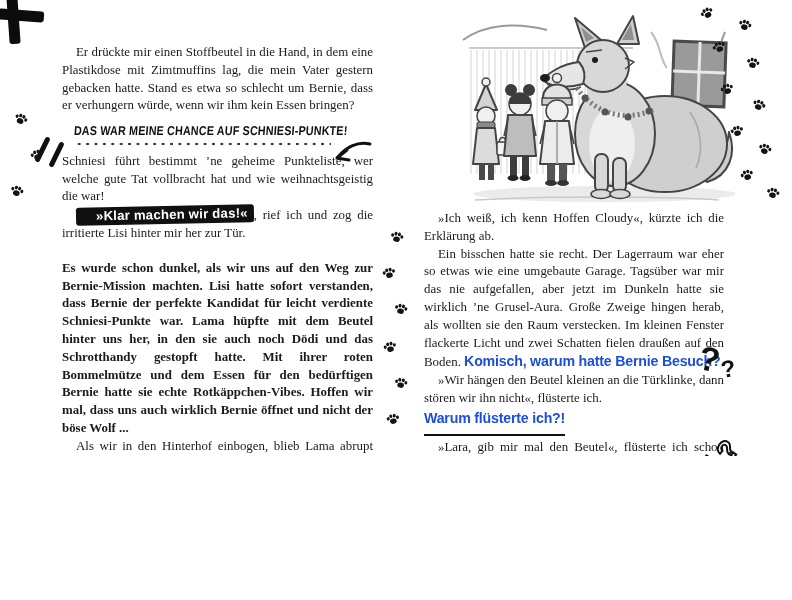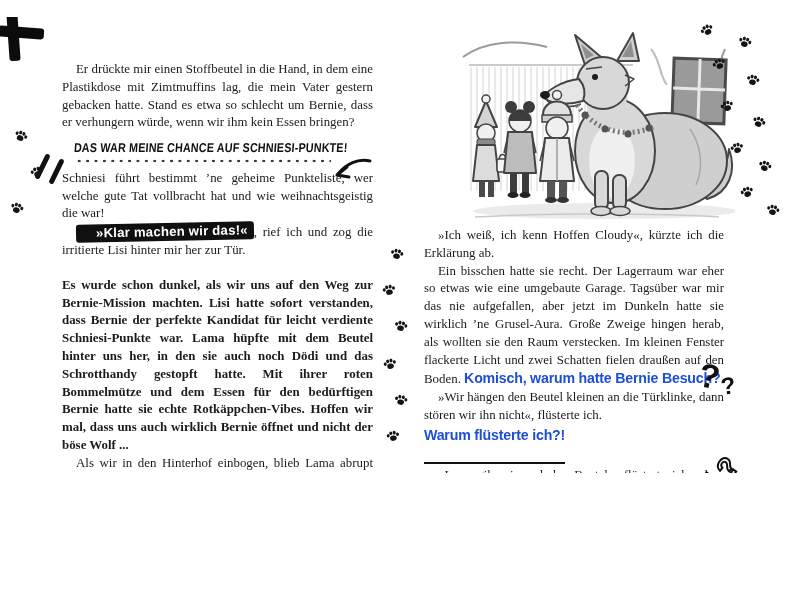--- a/index.html
+++ b/index.html
@@ -1,20 +1,20 @@
 <!DOCTYPE html>
 <html><head>
 <meta charset="utf-8">
 <style>
   * { box-sizing: border-box; }
   html, body { margin: 0; padding: 0; background: #ffffff; }
   .spread {
     position: relative; width: 792px; height: 456px;
     background: #ffffff; overflow: hidden;
-    font-family: "Liberation Serif", serif; color: #1b1b1b; margin-top: 17px;
+    font-family: "Liberation Serif", serif; color: #1b1b1b;
   }
   .col { position: absolute; text-align: justify; font-size: 12.9px; line-height: 1.38; }
   .col-left  { left: 62px;  top: 44px;  width: 311px; }
   .col-right { left: 424px; top: 210px; width: 300px; }
   p { margin: 0; }
   .indent { text-indent: 14px; }
   .gap { margin-top: 17px; font-weight: bold; }
 
   .headline {
     font-family: "Liberation Sans", sans-serif; font-weight: 700;
@@ -32,21 +32,21 @@
     font-family: "Liberation Sans", sans-serif; font-weight: 700;
     font-size: 13.2px; line-height: 1.15; padding: 1px 6px 2px;
     border-radius: 3px; transform: rotate(-1.2deg); letter-spacing: .2px;
   }
   .hand-bold {
     font-family: "Liberation Sans", sans-serif; font-weight: 700;
     font-size: 14.2px; letter-spacing: -.2px; color: #1d4ed8;
   }
   .hand-underline {
     display: inline-block; border-bottom: 2.6px solid #111;
-    line-height: 1.1; padding-bottom: 19px; margin: 3px 0 3px;
+    line-height: 1.1; padding-bottom: 8px; margin: 3px 0 3px;
   }
   .italic { }
 
   .pagenum { position: absolute; top: 556px; font-size: 13px; text-align: center; }
   .pagenum-left  { left: 62px;  width: 311px; }
   .pagenum-right { left: 424px; width: 300px; }
 
   
   .corner-bar { position: absolute; background: #0c0c0c; border-radius: 3px; }
   .corner-h { left: -2px; top: 10px; width: 46px; height: 11px; transform: rotate(4deg); }

